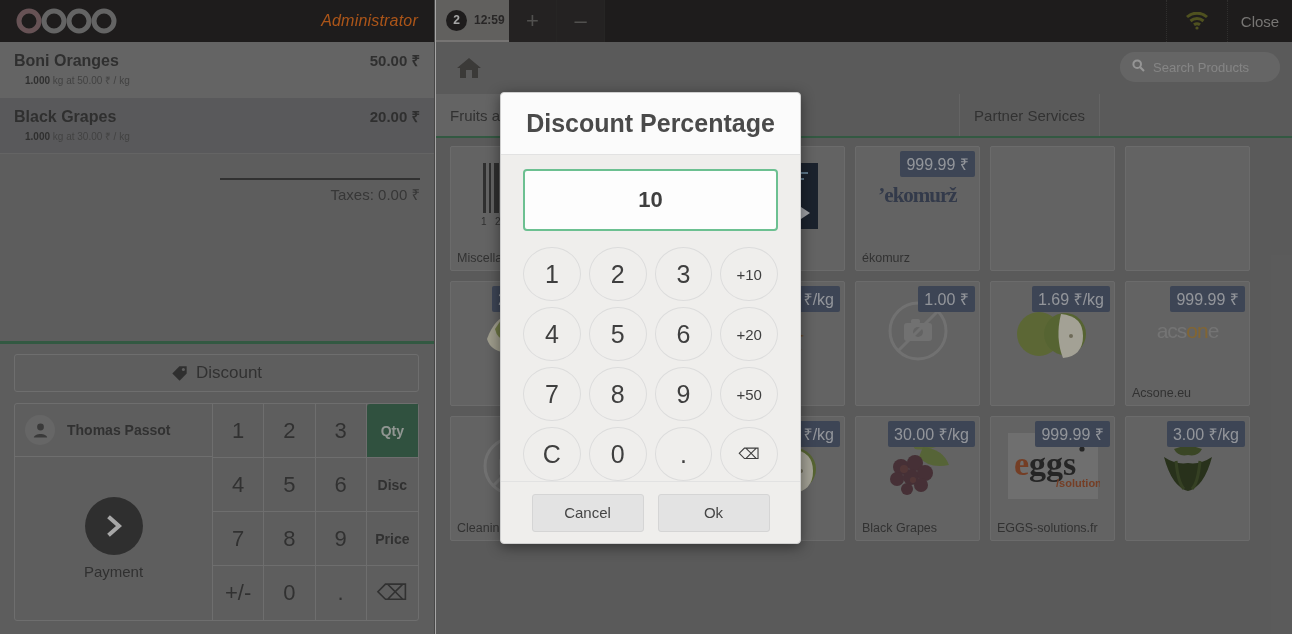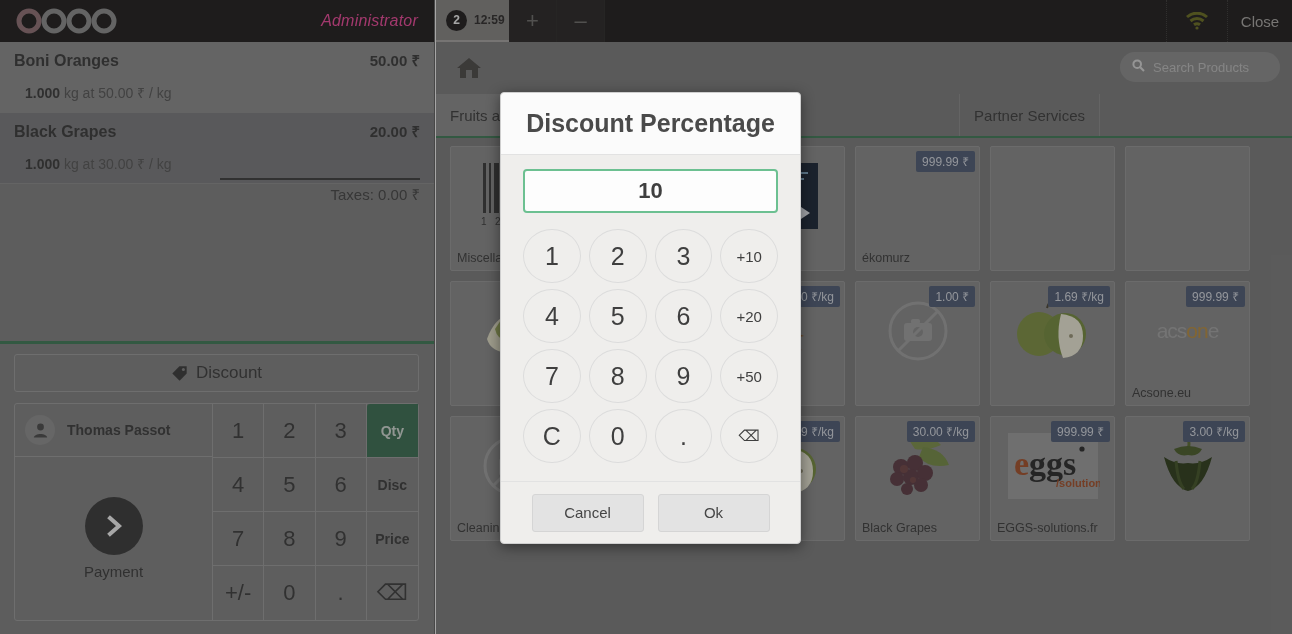--- a/index.html
+++ b/index.html
@@ -17,34 +17,34 @@
     background: #808080; border-right: 1px solid #5f5f5f;
   }
   .topbar-left {
     height: 42px; background: #1f1d1d; display: flex; align-items: center;
     padding: 0 14px; position: relative;
   }
   .odoo-logo { display: flex; align-items: center; gap: 0px; }
   .odoo-logo svg { display: block; }
   .admin-name {
     position: absolute; right: 16px; top: 50%; transform: translateY(-50%);
-    color: #ec4899; font-style: italic; font-size: 16px; letter-spacing: .2px;
+    color: #f97316; font-style: italic; font-size: 16px; letter-spacing: .2px;
   }
 
   
   .orderlines { position: absolute; top: 42px; left: 0; right: 0; height: 295px; overflow: hidden; }
   .orderline {
     padding: 8px 14px 10px 14px; border-bottom: 1px solid #8b8b8b;
     background: #8a8a8a; color: #3b3b3b; cursor: pointer;
   }
   .orderline.selected { background: #7a7a7d; }
   .ol-top { display: flex; justify-content: space-between; align-items: baseline; }
   .ol-name { font-size: 16px; font-weight: bold; color: #3a3a3a; }
   .ol-price { font-size: 15px; font-weight: bold; color: #3a3a3a; }
-  .ol-sub { font-size: 14px; color: #565656; padding-left: 11px; margin-top: 13px; }
+  .ol-sub { font-size: 10px; color: #565656; padding-left: 11px; margin-top: 3px; }
   .ol-sub b { color: #3a3a3a; font-weight: bold; }
 
   .totals {
     position: absolute; right: 14px; top: 178px; text-align: right;
     border-top: 2px solid #3c3c3c; padding-top: 3px; width: 200px;
   }
   .total-line { font-size: 25px; font-weight: bold; color: #353535; white-space: nowrap; }
   .taxes-line { font-size: 15px; color: #454545; margin-top: 1px; }
 
   .left-divider { position: absolute; left: 0; right: 0; top: 341px; height: 3px; background: #3f7a56; }
@@ -149,21 +149,21 @@
     position: absolute; left: 0; right: 0; top: 138px; bottom: 0;
     padding: 8px 0 0 14px; display: flex; flex-wrap: wrap; gap: 10px;
     align-content: flex-start; overflow: hidden;
   }
   .product {
     width: 125px; height: 125px; background: #898989; border: 1px solid #969696;
     border-radius: 2px; position: relative; cursor: pointer; overflow: hidden;
   }
   .price-tag {
     position: absolute; right: 4px; top: 4px; background: #4f5b73; color: #d2d6de;
-    font-size: 12px; padding: 2px 6px; border-radius: 2px; z-index: 3; white-space: nowrap;
+    font-size: 16px; padding: 2px 6px; border-radius: 2px; z-index: 3; white-space: nowrap;
   }
   .prod-img {
     position: absolute; left: 0; right: 0; top: 6px; height: 85px;
     display: flex; align-items: center; justify-content: center;
   }
   .prod-name {
     position: absolute; left: 6px; right: 4px; bottom: 5px; font-size: 12.5px;
     color: #3d3d3d; white-space: nowrap; overflow: hidden; text-overflow: clip;
   }
   .logo-text { font-size: 21px; letter-spacing: -1px; }
@@ -176,21 +176,21 @@
     box-shadow: 0 3px 14px rgba(0,0,0,.45); display: flex; flex-direction: column;
     border: 1px solid #cfcfcf;
   }
   .modal-head {
     height: 62px; background: #fbfbfb; border-bottom: 1px solid #e2e2e2;
     display: flex; align-items: center; justify-content: center; border-radius: 4px 4px 0 0;
   }
   .modal-title { font-size: 25px; font-weight: bold; color: #4a4a4a; }
   .modal-body { flex: 1; padding: 14px 22px 0 22px; }
   .value-input {
-    height: 44px; border: 2px solid #6cc091; border-radius: 4px; background: #fdfdfd;
+    height: 62px; border: 2px solid #6cc091; border-radius: 4px; background: #fdfdfd;
     display: flex; align-items: center; justify-content: center; margin-bottom: 16px;
     cursor: text;
   }
   .value-text { font-size: 22px; font-weight: bold; color: #3f3f3f; }
   .keypad { display: grid; grid-template-columns: repeat(4, 1fr); gap: 6px 8px; }
   .key {
     height: 54px; border-radius: 50%; border: 1px solid #dcdcdc; background: transparent;
     display: flex; align-items: center; justify-content: center; cursor: pointer;
     color: #3f3f3f; font-size: 25px; font-family: "Liberation Sans", sans-serif;
   }
@@ -387,20 +387,23 @@
               <circle cx="20" cy="42" r="7" fill="none" stroke="#6fa3c9" stroke-width="2"></circle>
               <rect x="34" y="36" width="14" height="14" fill="#2f4a63"></rect>
               <rect x="10" y="54" width="12" height="10" fill="#cdd6e0"></rect>
               <path d="M52 44 l12 8 l-12 8z" fill="#e4e8ee"></path>
             </svg>
           </div>
           <div class="prod-name">Datalp.com</div>
         </div>
         <div class="product">
           <span class="price-tag">999.99 ₹</span>
+          <div class="prod-img">
+            <span class="logo-text" style="color:#3f4a63;font-weight:bold;font-family:'Liberation Serif',serif;">’ekomurž</span>
+          </div>
           <div class="prod-name">ékomurz</div>
         </div>
         <div class="product">
           <div class="prod-img"></div>
           <div class="prod-name"></div>
         </div>
         <div class="product">
           <div class="prod-img"></div>
           <div class="prod-name"></div>
         </div>

